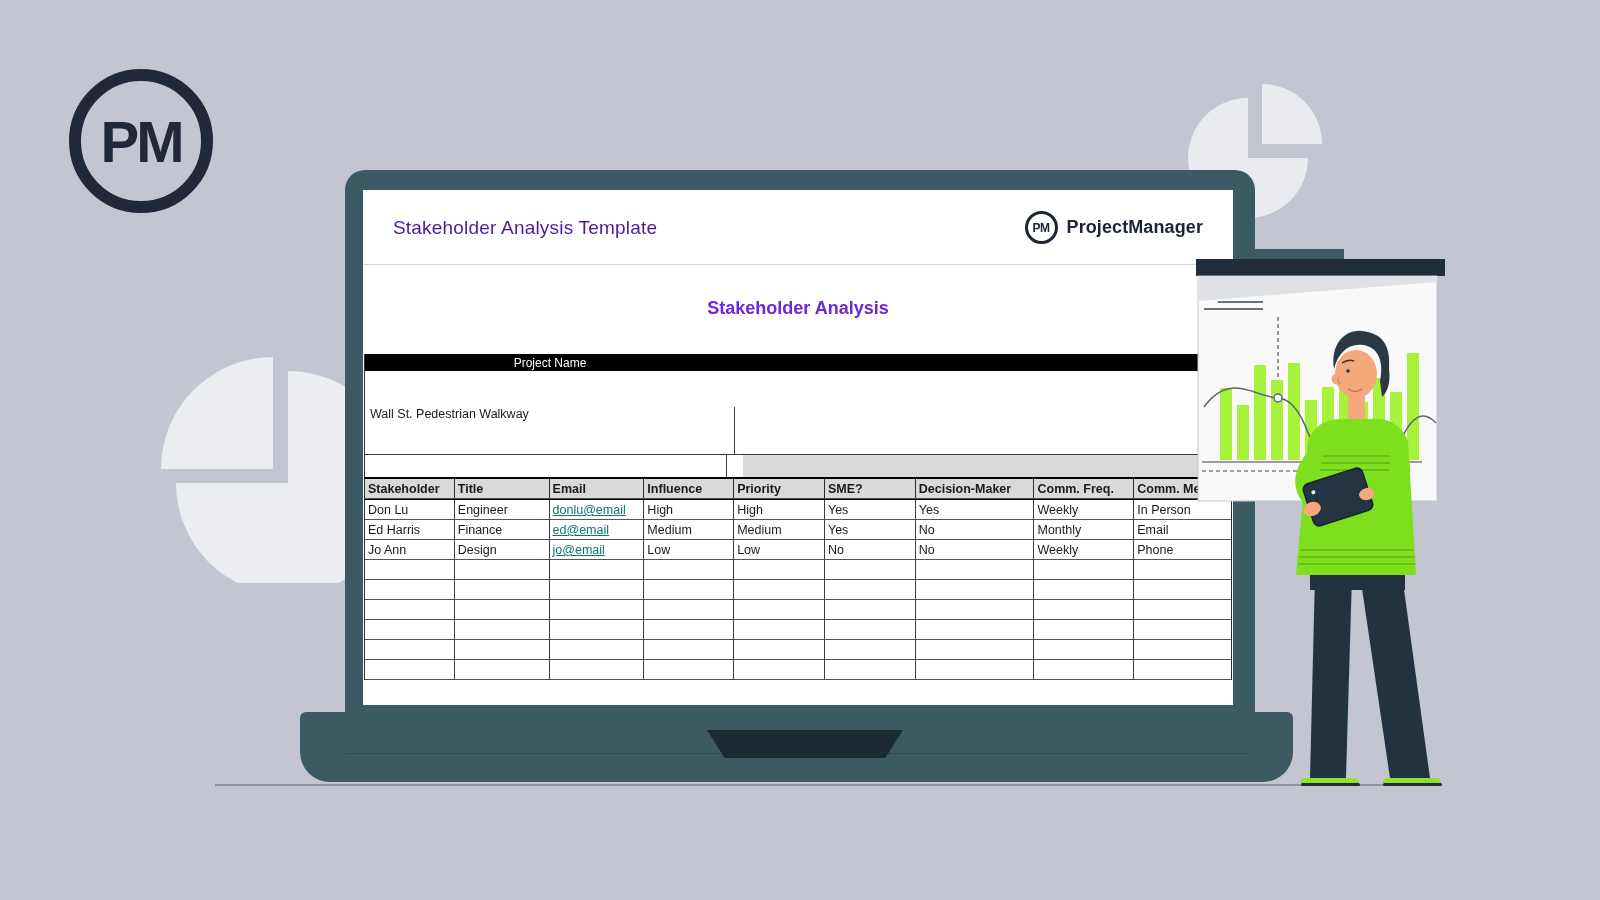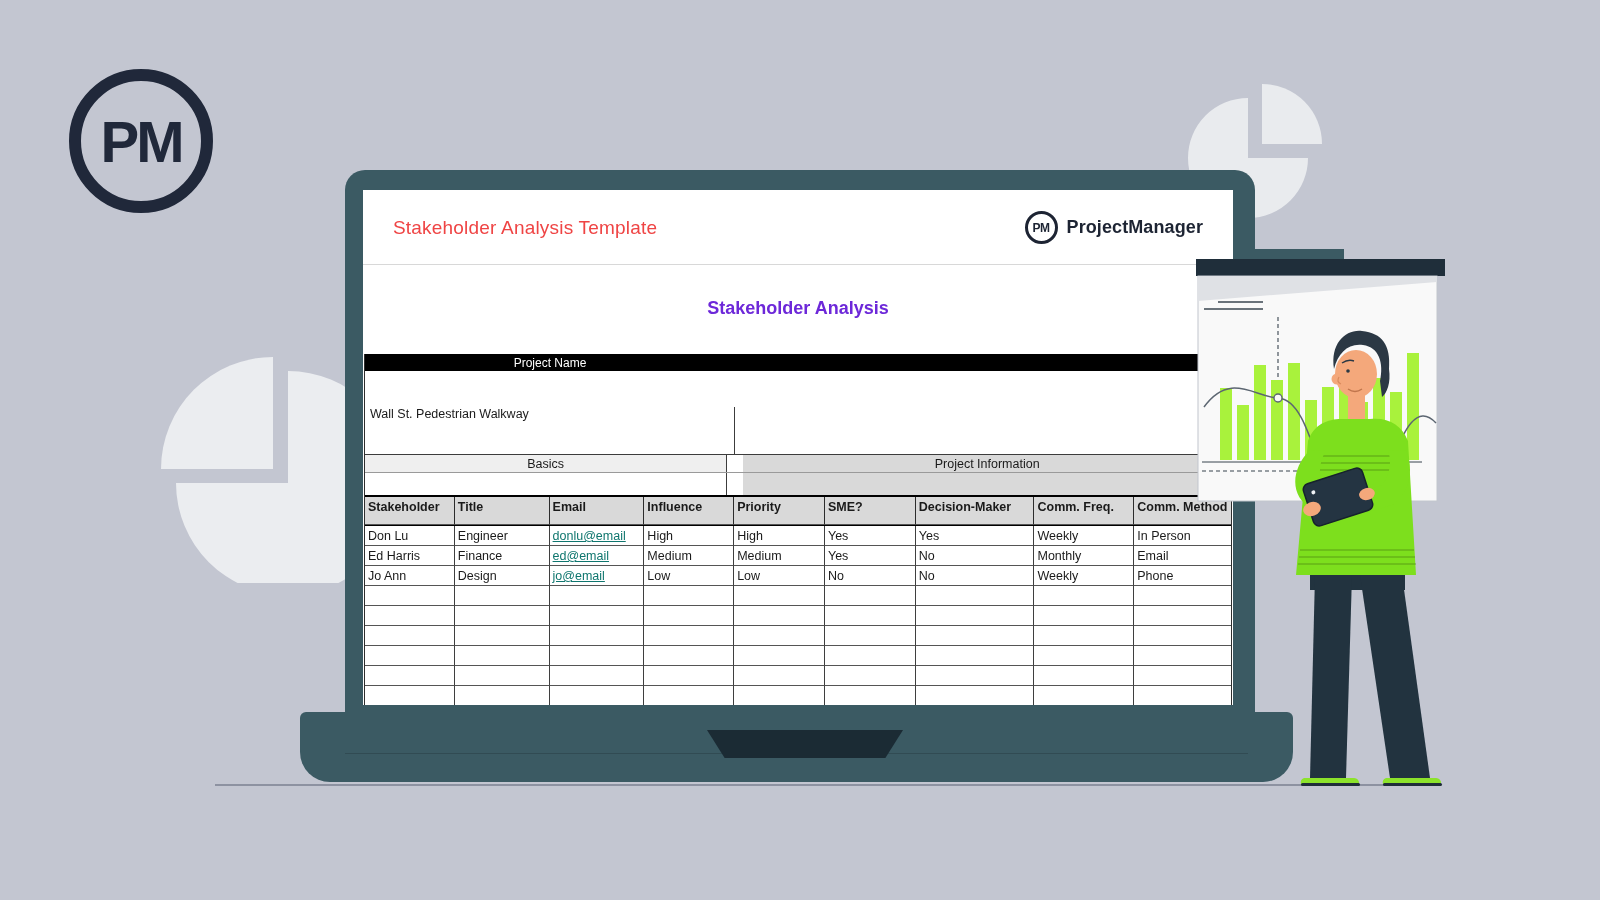--- a/index.html
+++ b/index.html
@@ -34,21 +34,21 @@
   .laptop-seam { position:absolute; left:45px; right:45px; top:41px; height:1px; background:rgba(0,0,0,.16); }
 
   
   .screen-inner {
     position:absolute; left:363px; top:190px; width:870px; height:515px;
     background:#ffffff; overflow:hidden; z-index:2;
   }
   .sheet-topbar { position:relative; height:75px; border-bottom:1px solid #d8d8d8; }
   .sheet-topbar .window-title {
     position:absolute; left:30px; top:0; height:75px; display:flex; align-items:center;
-    font-size:19px; color:#ef4444; letter-spacing:.2px;
+    font-size:19px; color:#4c1d95; letter-spacing:.2px;
   }
   .brand { position:absolute; right:30px; top:0; height:75px; display:flex; align-items:center; gap:9px; }
   .brand-circle {
     width:33px; height:33px; border:3.5px solid #1d2433; border-radius:50%;
     display:flex; align-items:center; justify-content:center;
     font-weight:700; font-size:12px; letter-spacing:-.5px; color:#1d2433;
   }
   .brand-name { font-weight:700; font-size:18px; color:#1d2433; letter-spacing:.1px; }
 
   .sheet-title { position:absolute; left:0; top:108px; width:100%; text-align:center;
@@ -67,21 +67,21 @@
   .r-content .half-l { border-right:1px solid #3c3c3c; }
   .r-sections { height:18px; border-bottom:1px solid #9a9a9a; }
   .r-sections > div { display:flex; align-items:center; justify-content:center; }
   .r-sections .half-l { background:#efefef; border-right:1px solid #3c3c3c; }
   .r-sections .half-r { background:#d9d9d9; }
   .r-gap { height:22px; }
   .r-gap .half-l { background:#ffffff; border-right:1px solid #3c3c3c; }
   .r-gap .half-r { background:#d9d9d9; }
 
   .grid-header { display:flex; border-top:2px solid #000; border-bottom:1px solid #000; background:#d9d9d9; }
-  .grid-header .cell { font-weight:700; height:28px; }
+  .grid-header .cell { font-weight:700; height:20px; }
   .grow { display:flex; }
   .cell { height:20px; line-height:18px; padding:1px 0 0 3px; border-right:1px solid #3f3f3f;
     border-bottom:1px solid #555; white-space:nowrap; overflow:visible; background:transparent; }
   .grid-header .cell { border-right:1px solid #2c2c2c; }
   .cell:last-child { border-right:none; }
   .c0{width:90px}.c1{width:95px}.c2{width:95px}.c3{width:90px}.c4{width:91px}
   .c5{width:91px}.c6{width:119px}.c7{width:100px}.c8{width:97px}
   .link { color:#0f766e; text-decoration:underline; cursor:pointer; }
 
   
@@ -131,24 +131,20 @@
     <div class="sheet-table">
 
       <div class="trow r-black">
         <div class="half-l">Project Name</div>
       </div>
 
       <div class="trow r-content">
         <div class="half-l">Wall St. Pedestrian Walkway</div>
       </div>
 
-      <div class="trow r-sections">
-        <div class="half-l">Basics</div>
-        <div class="half-r">Project Information</div>
-      </div>
 
       <div class="trow r-gap">
         <div class="half-l"></div>
         <div class="half-r"></div>
       </div>
 
       <div class="grid-header">
           <div class="cell c0">Stakeholder</div>
           <div class="cell c1">Title</div>
           <div class="cell c2">Email</div>

